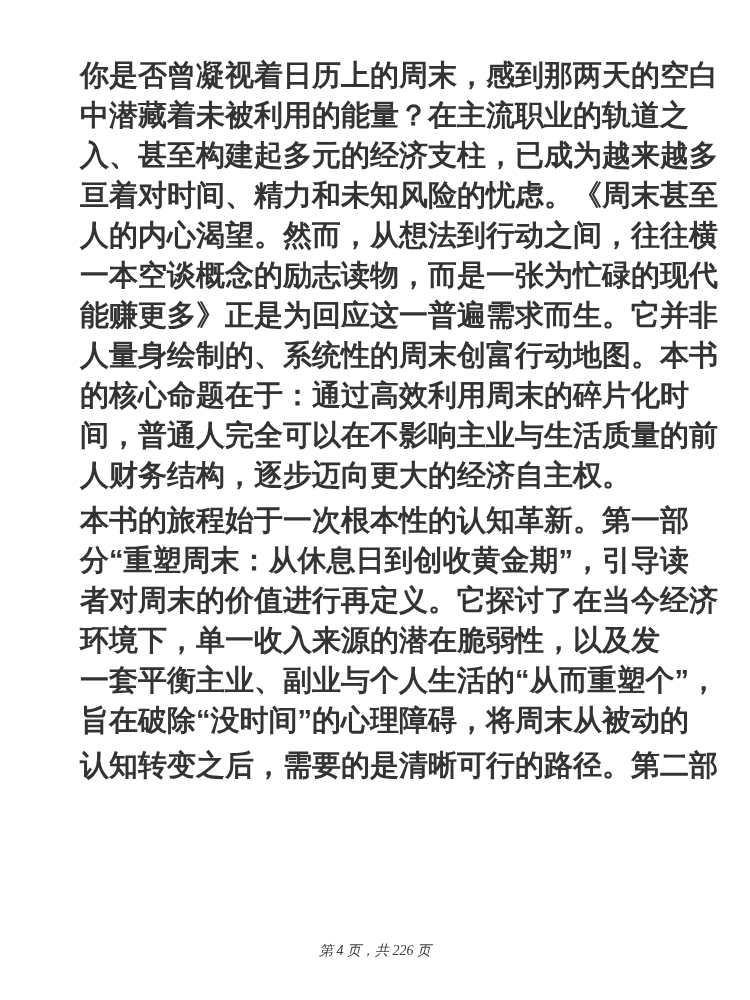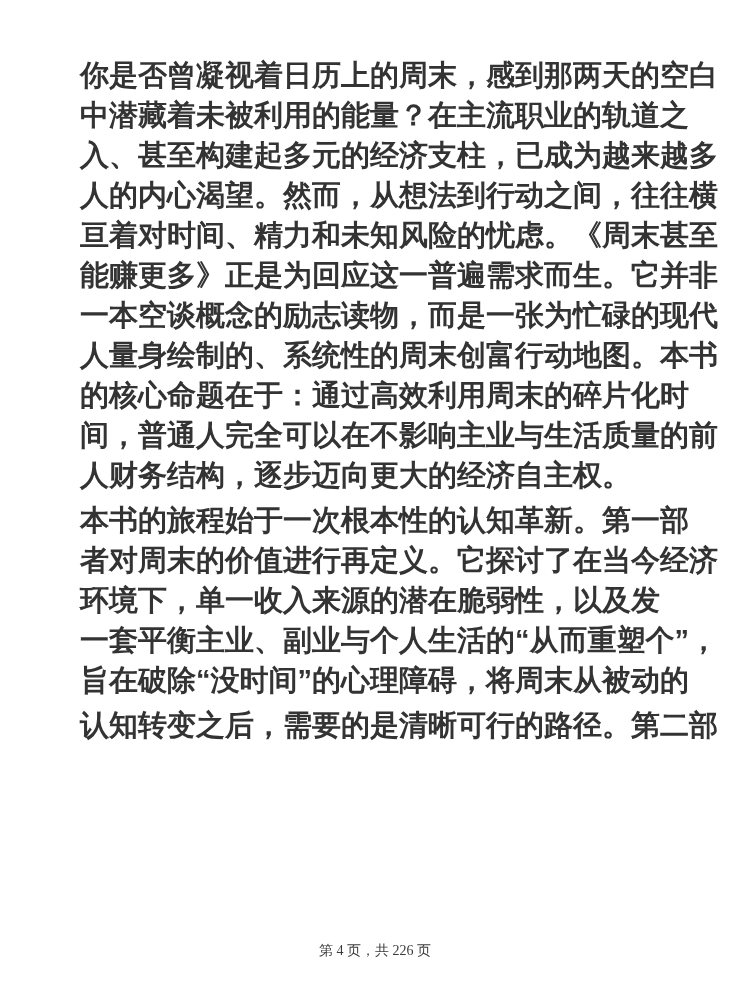--- a/index.html
+++ b/index.html
@@ -38,42 +38,44 @@
   .footer {
     position: absolute;
     left: 0;
     top: 941px;
     width: 750px;
     text-align: center;
     font-family: "Liberation Serif", "DejaVu Serif", serif;
     font-size: 14px;
     line-height: 20px;
     color: #3a3a3a;
+    font-style: italic;
   }
 </style>
 </head>
 <body>
 
 <div class="page">
   <div class="content">
       <div class="para">
         <div class="line">你是否曾凝视着日历上的周末，感到那两天的空白</div>
         <div class="line">中潜藏着未被利用的能量？在主流职业的轨道之</div>
         <div class="line">入、甚至构建起多元的经济支柱，已成为越来越多</div>
+        <div class="line">亘着对时间、精力和未知风险的忧虑。《周末甚至</div>
         <div class="line">人的内心渴望。然而，从想法到行动之间，往往横</div>
-        <div class="line">亘着对时间、精力和未知风险的忧虑。《周末甚至</div>
+        <div class="line">一本空谈概念的励志读物，而是一张为忙碌的现代</div>
         <div class="line">能赚更多》正是为回应这一普遍需求而生。它并非</div>
-        <div class="line">一本空谈概念的励志读物，而是一张为忙碌的现代</div>
         <div class="line">人量身绘制的、系统性的周末创富行动地图。本书</div>
         <div class="line">的核心命题在于：通过高效利用周末的碎片化时</div>
         <div class="line">间，普通人完全可以在不影响主业与生活质量的前</div>
         <div class="line">人财务结构，逐步迈向更大的经济自主权。</div>
       </div>
       <div class="para">
         <div class="line">本书的旅程始于一次根本性的认知革新。第一部</div>
+        <div class="line">分“重塑周末：从休息日到创收黄金期”，引导读</div>
         <div class="line">者对周末的价值进行再定义。它探讨了在当今经济</div>
         <div class="line">环境下，单一收入来源的潜在脆弱性，以及发</div>
         <div class="line">一套平衡主业、副业与个人生活的“从而重塑个”，</div>
         <div class="line">旨在破除“没时间”的心理障碍，将周末从被动的</div>
       </div>
       <div class="para">
         <div class="line">认知转变之后，需要的是清晰可行的路径。第二部</div>
       </div>
     </div>
   <div class="footer">

